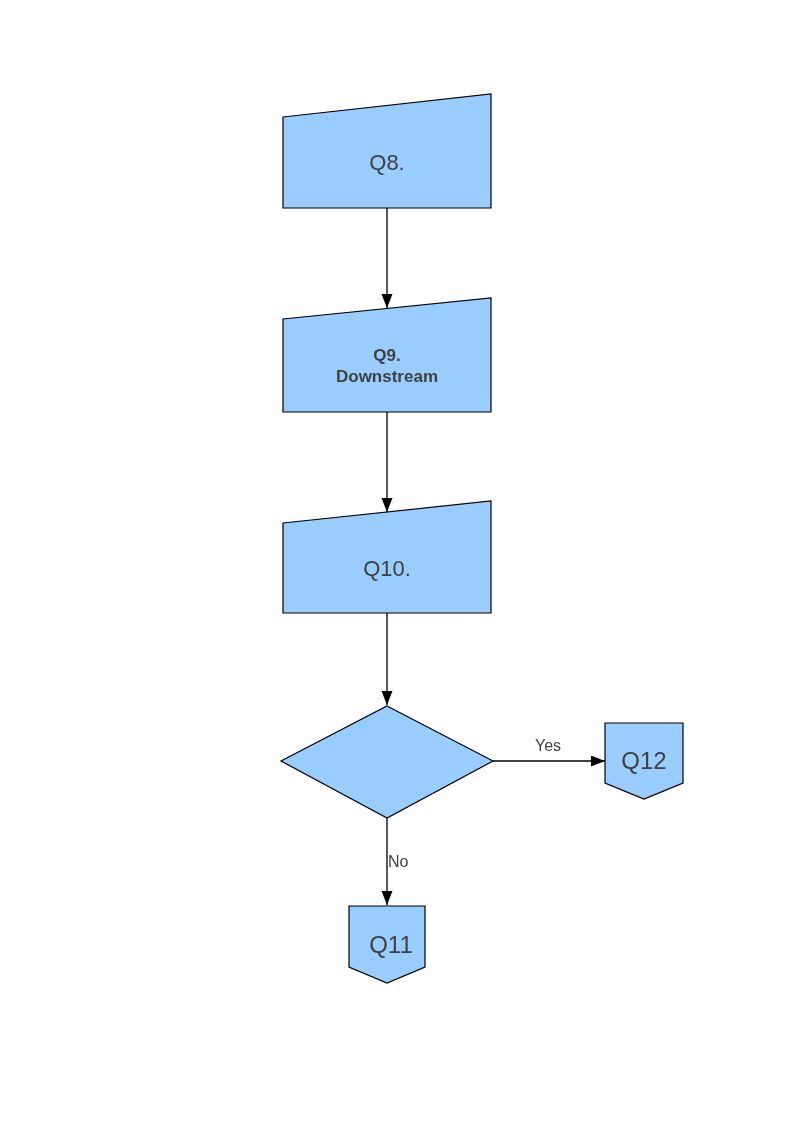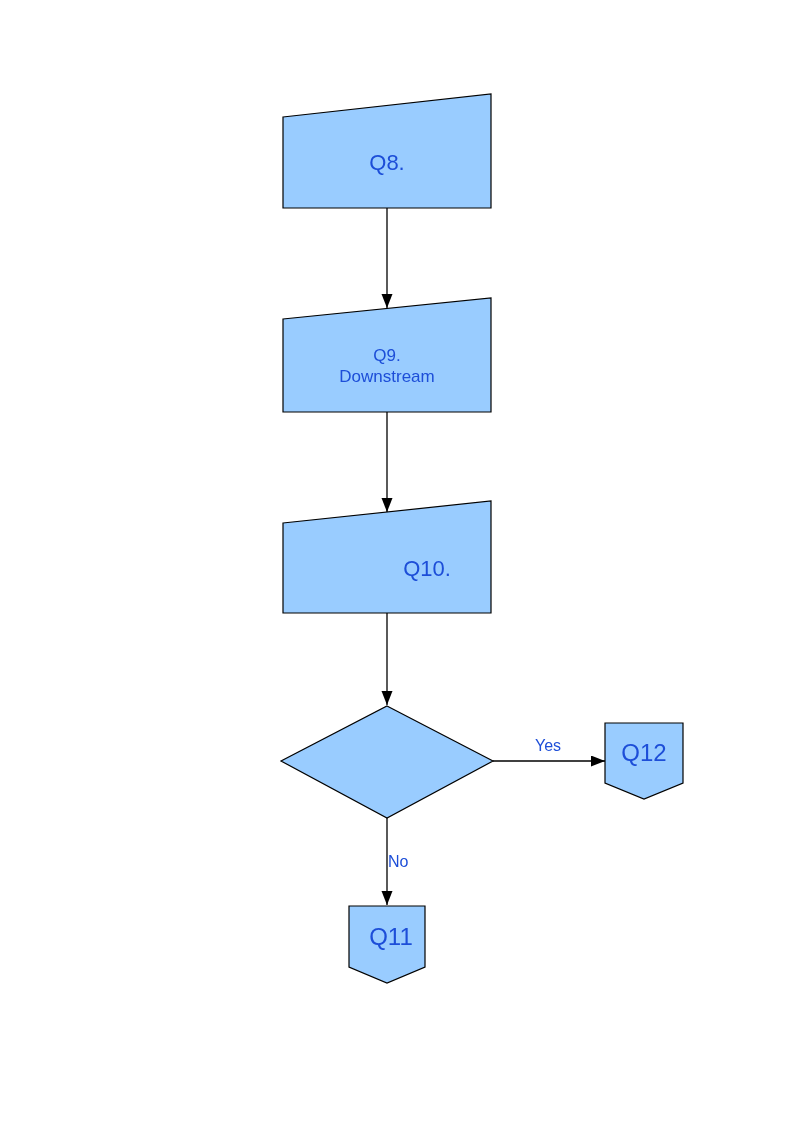--- a/index.html
+++ b/index.html
@@ -30,26 +30,26 @@
     stroke-width: 1.3;
   }
   .label {
     position: absolute;
     display: flex;
     flex-direction: column;
     align-items: center;
     justify-content: center;
     text-align: center;
     white-space: nowrap;
-    color: #1d4ed8;
+    color: #404040;
   }
   .lbl-lg  { font-size: 22px; line-height: 27px; }   
-  .lbl-sm  { font-size: 17px; line-height: 21px; }   
+  .lbl-sm  { font-size: 17px; line-height: 21px; font-weight: bold; }   
   .lbl-md  { font-size: 18px; line-height: 21px; }   
-  .lbl-xl  { font-size: 24px; line-height: 28px; }   
+  .lbl-xl  { font-size: 24px; line-height: 28px; margin-top: 8px; }   
   .lbl-edge{ font-size: 16px; line-height: 23px; }   
 </style>
 </head>
 <body>
 
 <div id="page">
 
   <svg id="diagram-svg" width="794" height="1123" viewBox="0 0 794 1123">
     <defs>
       <marker id="arrowhead" markerUnits="userSpaceOnUse" markerWidth="16" markerHeight="12" refX="14" refY="5.5" orient="auto">
@@ -75,21 +75,21 @@
 
   <div class="label lbl-lg" style="left:283px; top:117px; width:208px; height:91px;">
     <span>Q8.</span>
   </div>
 
   <div class="label lbl-sm" style="left:283px; top:319px; width:208px; height:93px;">
     <span>Q9.</span>
     <span>Downstream</span>
   </div>
 
-  <div class="label lbl-lg" style="left:283px; top:523px; width:208px; height:90px;margin-left:40px;">
+  <div class="label lbl-lg" style="left:283px; top:523px; width:208px; height:90px;">
     <span>Q10.</span>
   </div>
 
 
   <div class="label lbl-xl" style="left:605px; top:723px; width:78px; height:60px;">
     <span>Q12</span>
   </div>
 
   <div class="label lbl-xl" style="left:349px; top:906px; width:84px; height:61px;">
     <span>Q11</span>

